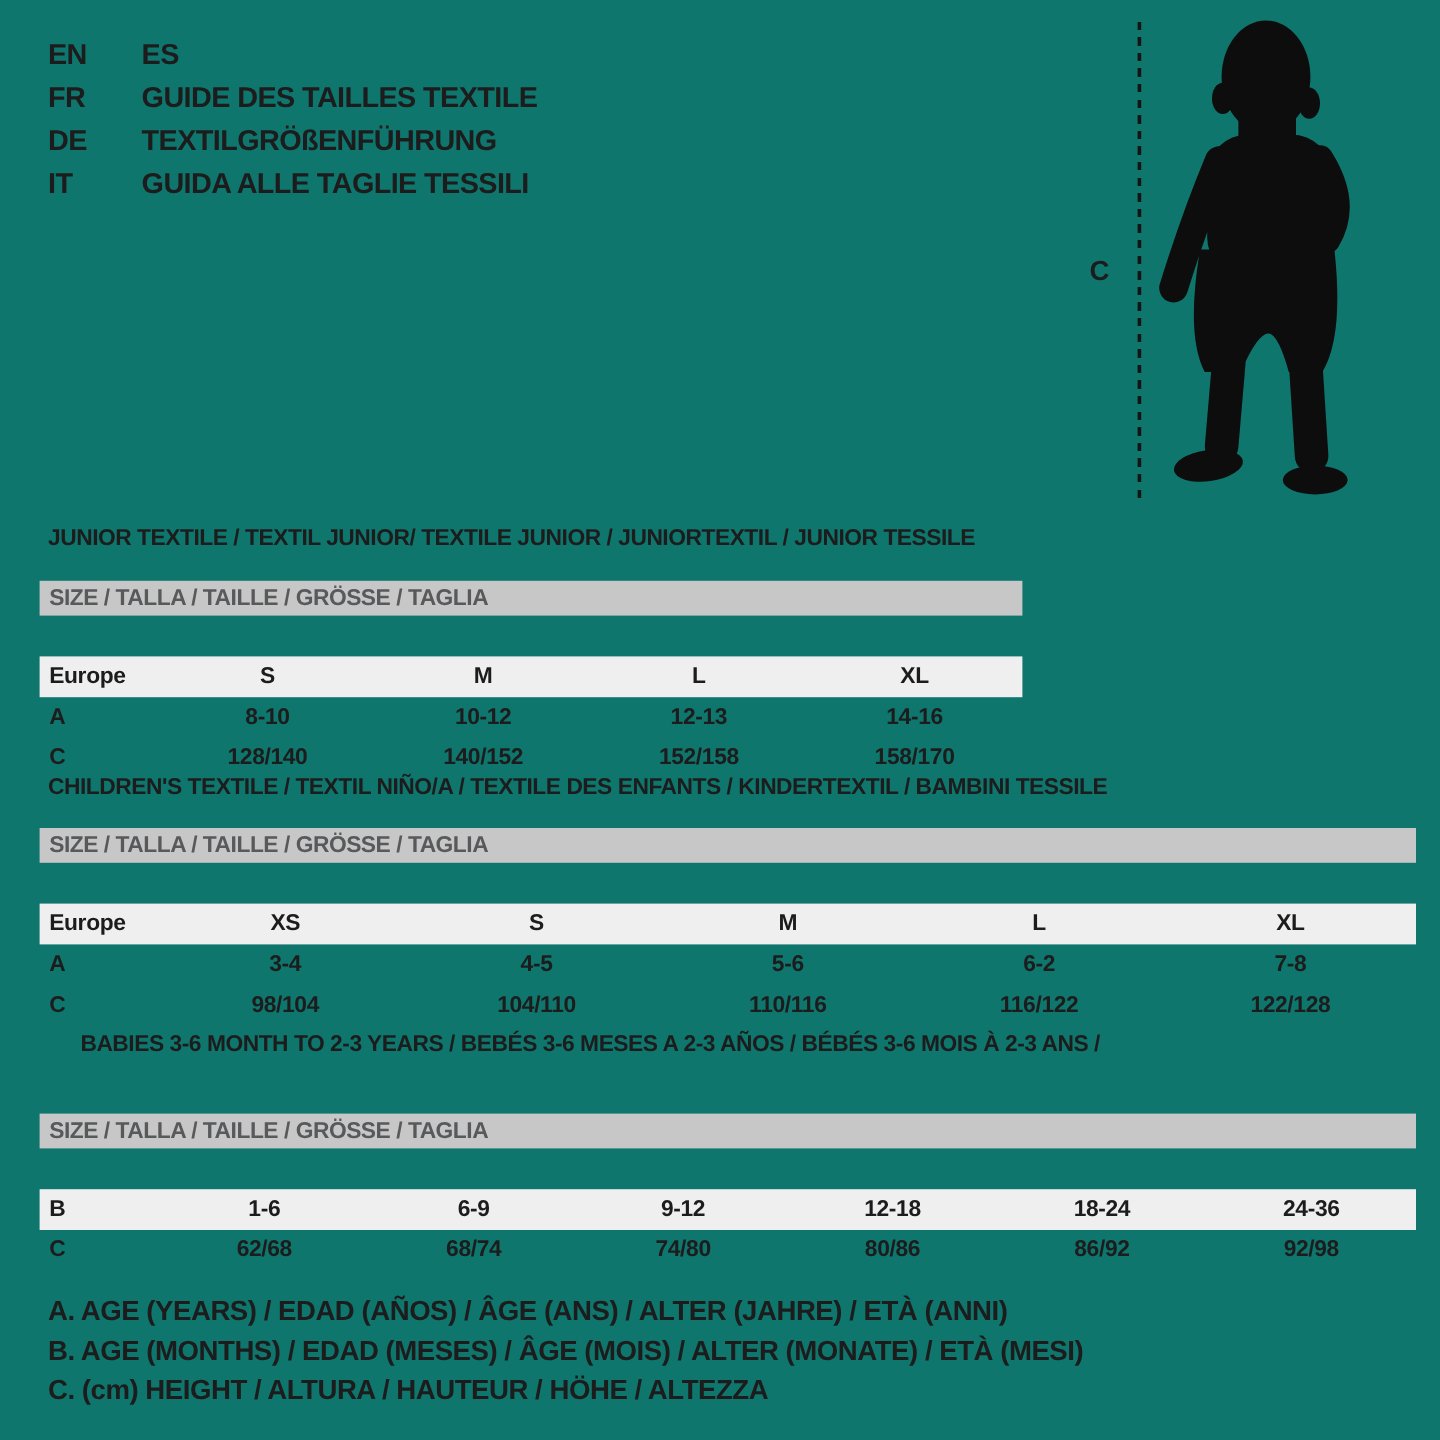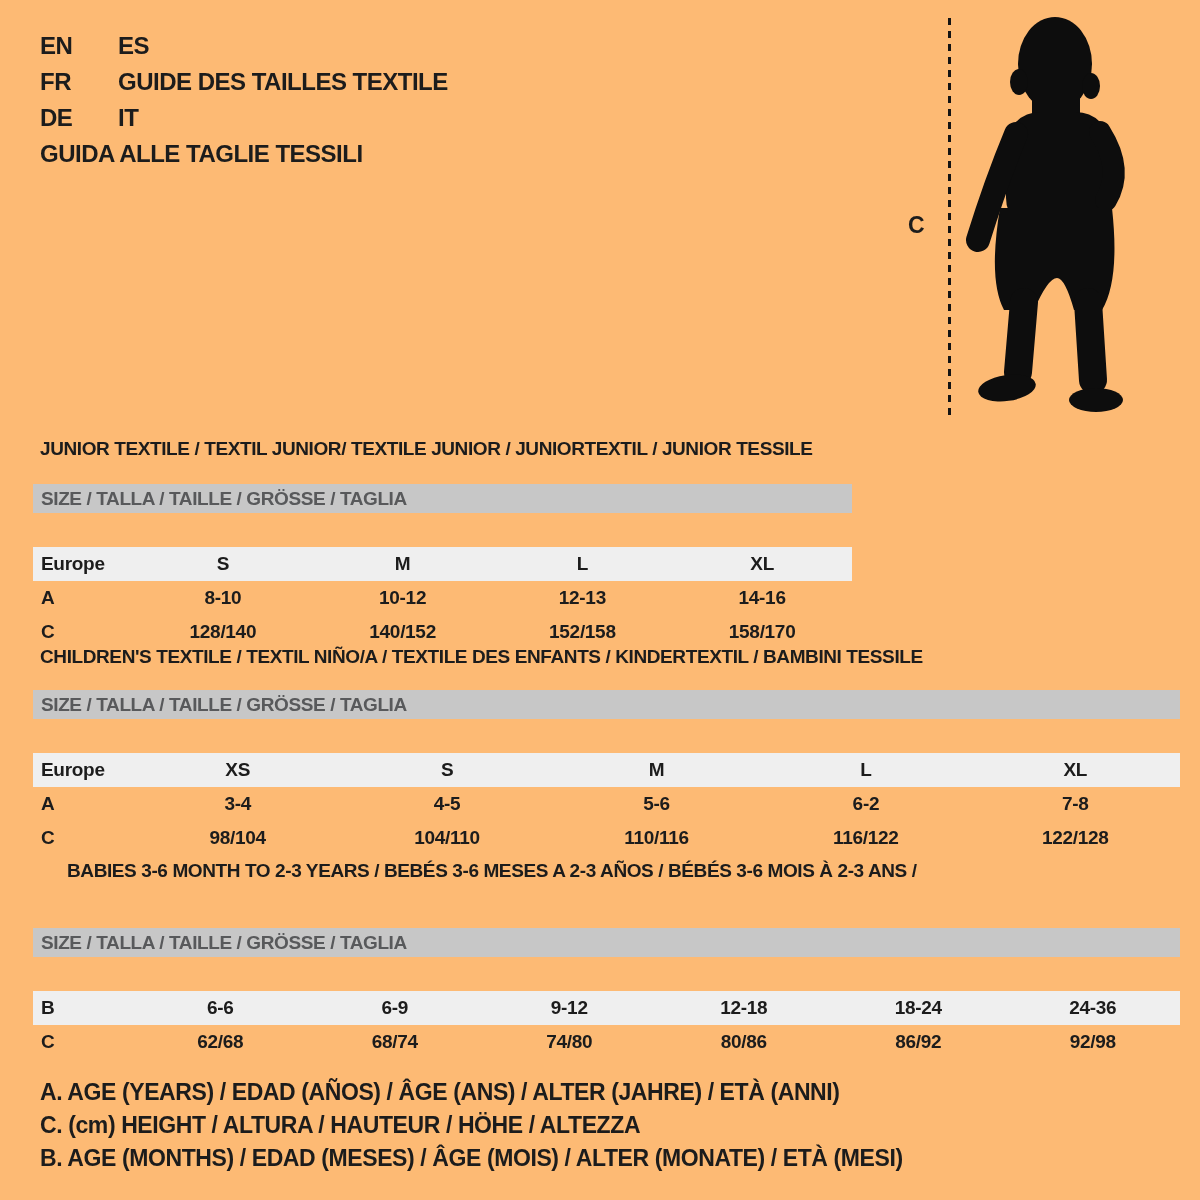--- a/index.html
+++ b/index.html
@@ -1,20 +1,20 @@
 <!DOCTYPE html>
 <html><head>
 <meta charset="utf-8">
 <style>
   html, body { margin: 0; padding: 0; background: #ffffff; }
   .page {
     position: relative;
     width: 1200px;
     height: 1200px;
-    background: #fdba74;
+    background: #0f766e;
     font-family: "Liberation Sans", sans-serif;
     color: #1c1c1c;
     overflow: hidden;
   }
 
   
   .lang-list {
     position: absolute;
     left: 40px;
     top: 28px;
@@ -100,20 +100,21 @@
 <body>
 
 <div class="page">
 
   <div class="lang-list">
     <span>EN</span>
     <span>ES</span>
     <span>FR</span>
     <span>GUIDE DES TAILLES TEXTILE</span>
     <span>DE</span>
+    <span>TEXTILGRÖßENFÜHRUNG</span>
     <span>IT</span>
     <span>GUIDA ALLE TAGLIE TESSILI</span>
   </div>
 
   <div class="c-label">C</div>
   <div class="dash-line"></div>
   <div class="baby">
     <svg width="178" height="405" viewBox="0 0 178 405" xmlns="http://www.w3.org/2000/svg">
       <g fill="#0d0d0d">
         <ellipse cx="95" cy="52" rx="37" ry="47"></ellipse>
@@ -187,37 +188,37 @@
     </div>
   </div>
 
   <div class="section-title two-line" style="top:854px;">
     <div>BABIES 3-6 MONTH TO 2-3 YEARS / BEBÉS 3-6 MESES A 2-3 AÑOS / BÉBÉS 3-6 MOIS À 2-3 ANS /</div>
   </div>
   <div class="size-table" style="top:928px; width:1147px;">
     <div class="size-bar">SIZE / TALLA / TAILLE / GRÖSSE / TAGLIA</div>
     <div class="trow cols-6">
       <span>B</span>
-      <span>6-6</span>
+      <span>1-6</span>
       <span>6-9</span>
       <span>9-12</span>
       <span>12-18</span>
       <span>18-24</span>
       <span>24-36</span>
     </div>
     <div class="trow cols-6 shaded">
       <span>C</span>
       <span>62/68</span>
       <span>68/74</span>
       <span>74/80</span>
       <span>80/86</span>
       <span>86/92</span>
       <span>92/98</span>
     </div>
   </div>
 
   <div class="legend">
     <div>A. AGE (YEARS) / EDAD (AÑOS) / ÂGE (ANS) / ALTER (JAHRE) / ETÀ (ANNI)</div>
+    <div>B. AGE (MONTHS) / EDAD (MESES) / ÂGE (MOIS) / ALTER (MONATE) / ETÀ (MESI)</div>
     <div>C. (cm) HEIGHT / ALTURA / HAUTEUR / HÖHE / ALTEZZA</div>
-    <div>B. AGE (MONTHS) / EDAD (MESES) / ÂGE (MOIS) / ALTER (MONATE) / ETÀ (MESI)</div>
   </div>
 
 </div>
 
 </body></html>

